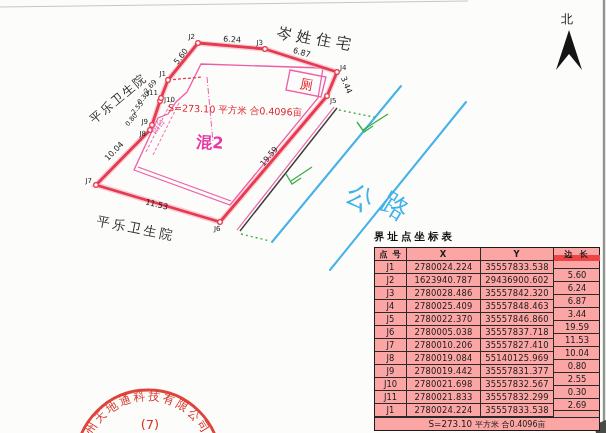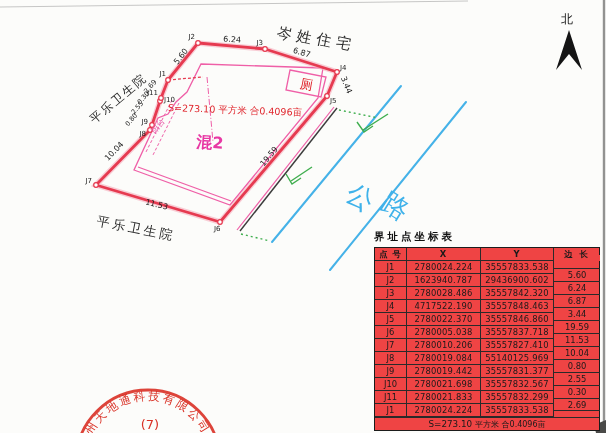--- a/index.html
+++ b/index.html
@@ -9,21 +9,21 @@
     font-family:"DejaVu Sans",sans-serif;
     color:#1a1a1a;
   }
   .sheet{position:absolute;inset:0;}
   svg{position:absolute;left:0;top:0;}
   svg text{font-family:"DejaVu Sans",sans-serif;}
 
   
   .coord-table{position:absolute;left:374px;top:230px;width:226px;}
   .t-title{text-align:left;font-size:10.5px;letter-spacing:3px;color:#111;margin-bottom:3px;font-weight:bold;}
-  .t-frame{position:relative;border:1.5px solid #1c1c1c;height:182px;background:#ef4444;box-sizing:content-box;}
+  .t-frame{position:relative;border:1.5px solid #1c1c1c;height:182px;background:#fca5a5;box-sizing:content-box;}
   .t-left{position:absolute;left:0;top:0;width:178px;}
   .trow{display:flex;height:13px;box-sizing:border-box;}
   .tcell{box-sizing:border-box;font-size:8.4px;line-height:12.5px;text-align:center;height:13px;
          border-bottom:1px solid #2a2a2a;white-space:nowrap;overflow:hidden;}
   .c-p{width:32px;border-right:1px solid #2a2a2a;}
   .c-x{width:74px;border-right:1px solid #2a2a2a;letter-spacing:.2px;}
   .c-y{width:72px;letter-spacing:.2px;}
   .t-head .tcell{font-weight:bold;letter-spacing:1px;}
   .t-edgecol{position:absolute;left:178px;top:0;width:47px;height:169px;border-left:1px solid #2a2a2a;box-sizing:border-box;}
   .t-edgehead{height:13px;box-sizing:border-box;border-bottom:6px solid #ef4444;font-size:8.4px;font-weight:bold;
@@ -179,21 +179,21 @@
               <div class="tcell c-x">1623940.787</div>
               <div class="tcell c-y">29436900.602</div>
             </div>
             <div class="trow">
               <div class="tcell c-p">J3</div>
               <div class="tcell c-x">2780028.486</div>
               <div class="tcell c-y">35557842.320</div>
             </div>
             <div class="trow">
               <div class="tcell c-p">J4</div>
-              <div class="tcell c-x">4717522.190</div>
+              <div class="tcell c-x">2780025.409</div>
               <div class="tcell c-y">35557848.463</div>
             </div>
             <div class="trow">
               <div class="tcell c-p">J5</div>
               <div class="tcell c-x">2780022.370</div>
               <div class="tcell c-y">35557846.860</div>
             </div>
             <div class="trow">
               <div class="tcell c-p">J6</div>
               <div class="tcell c-x">2780005.038</div>

